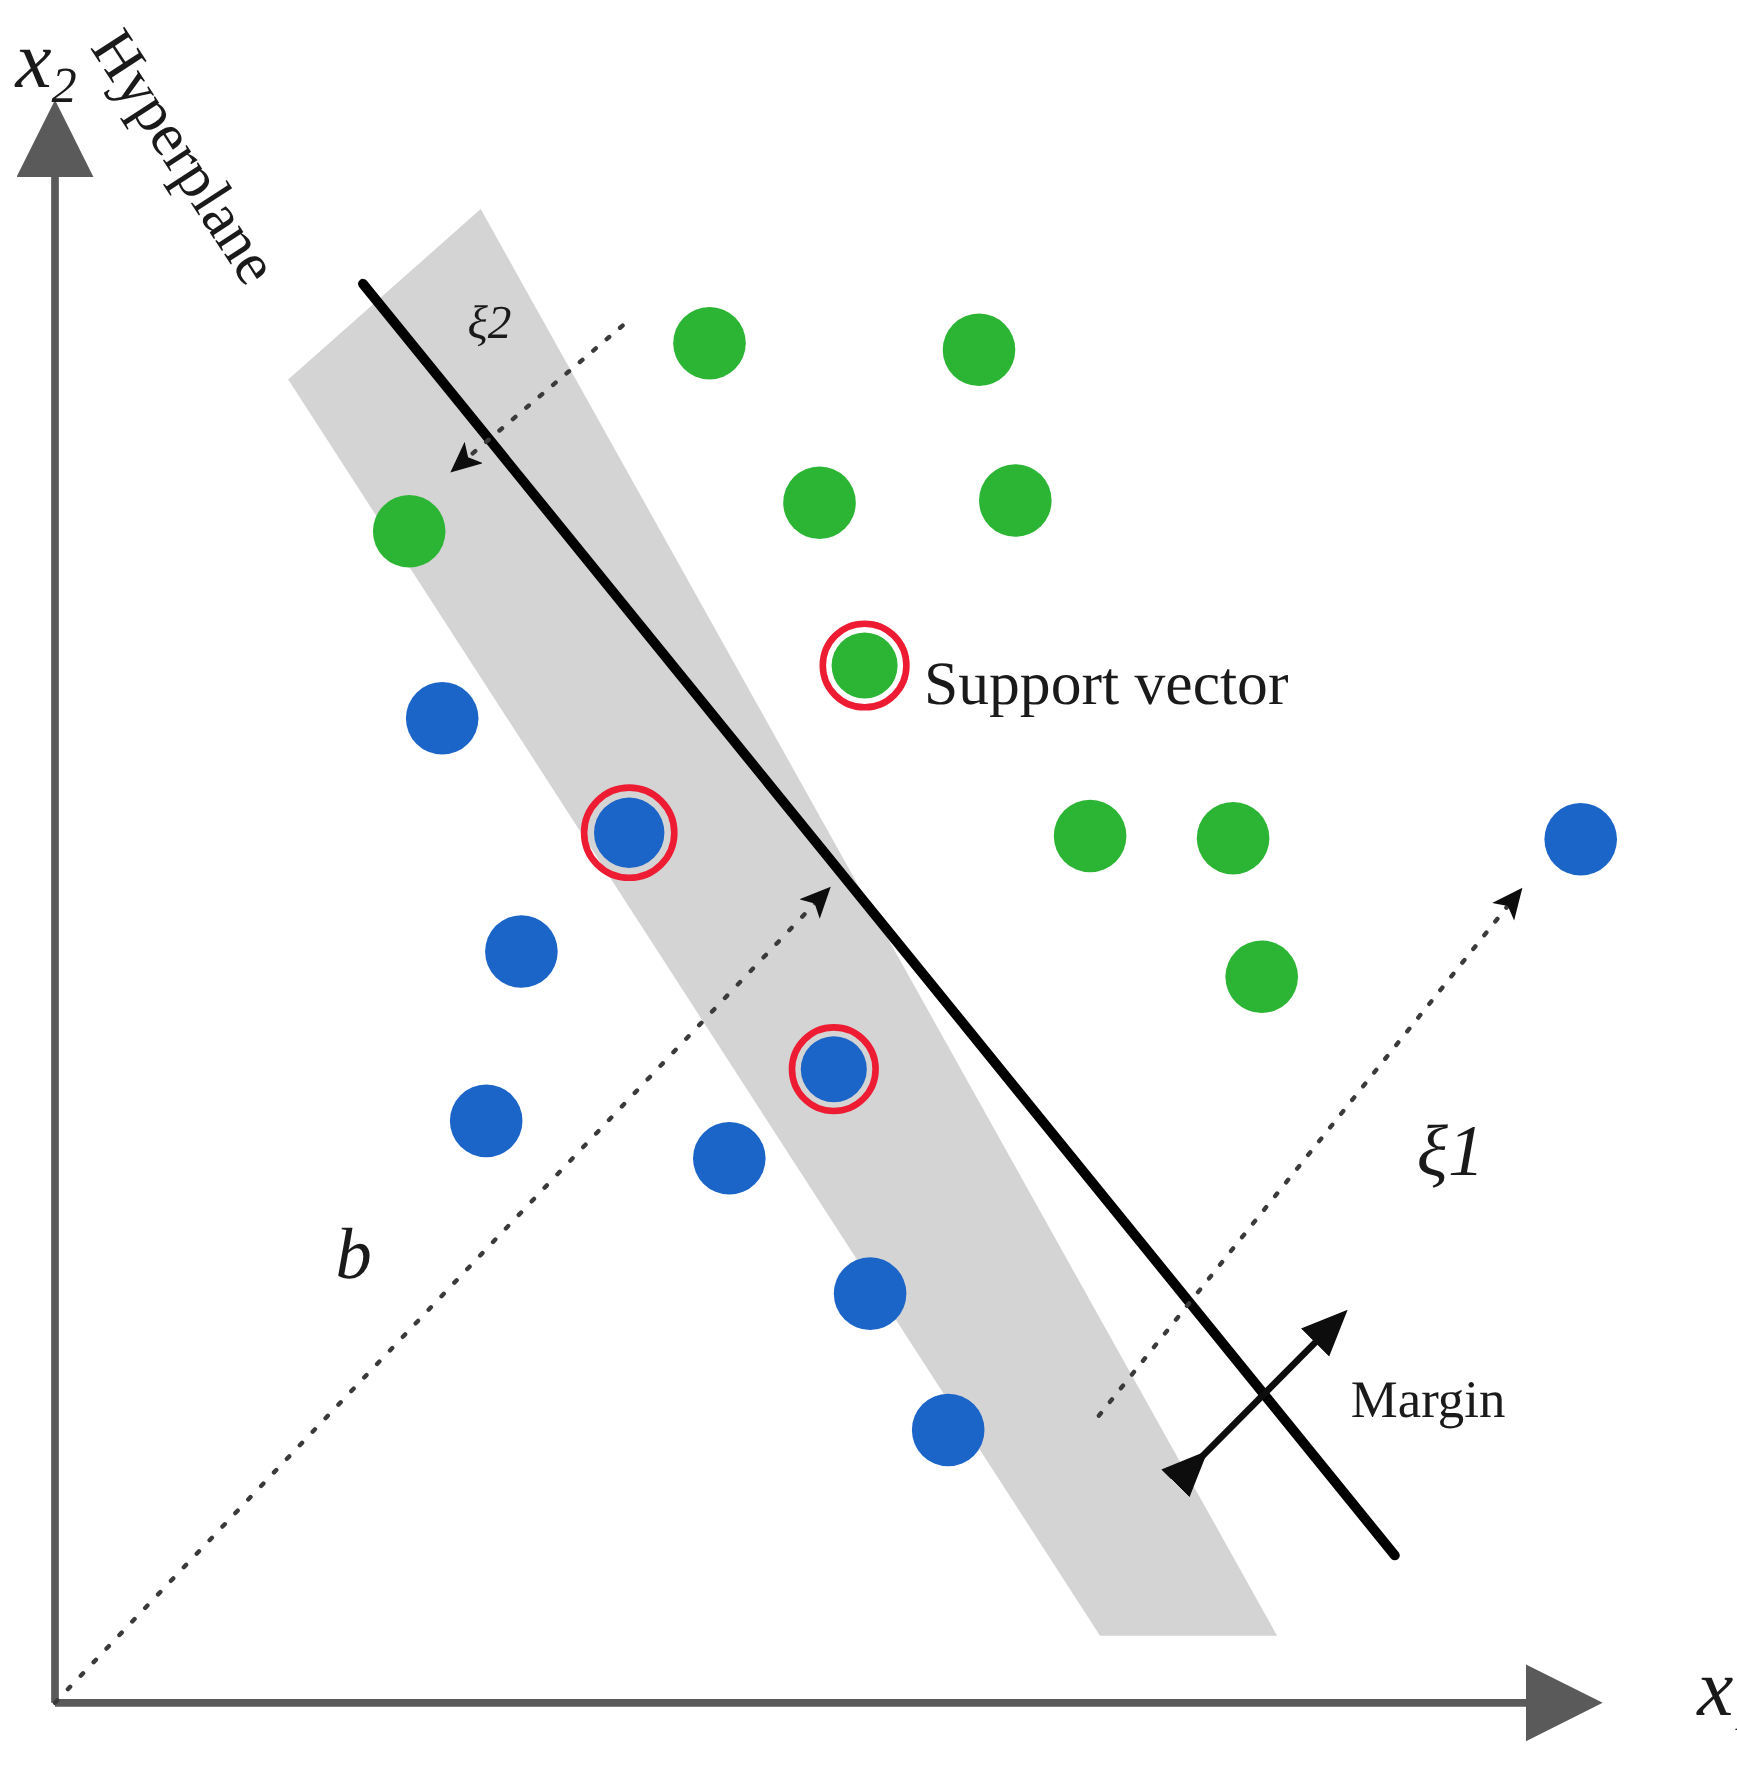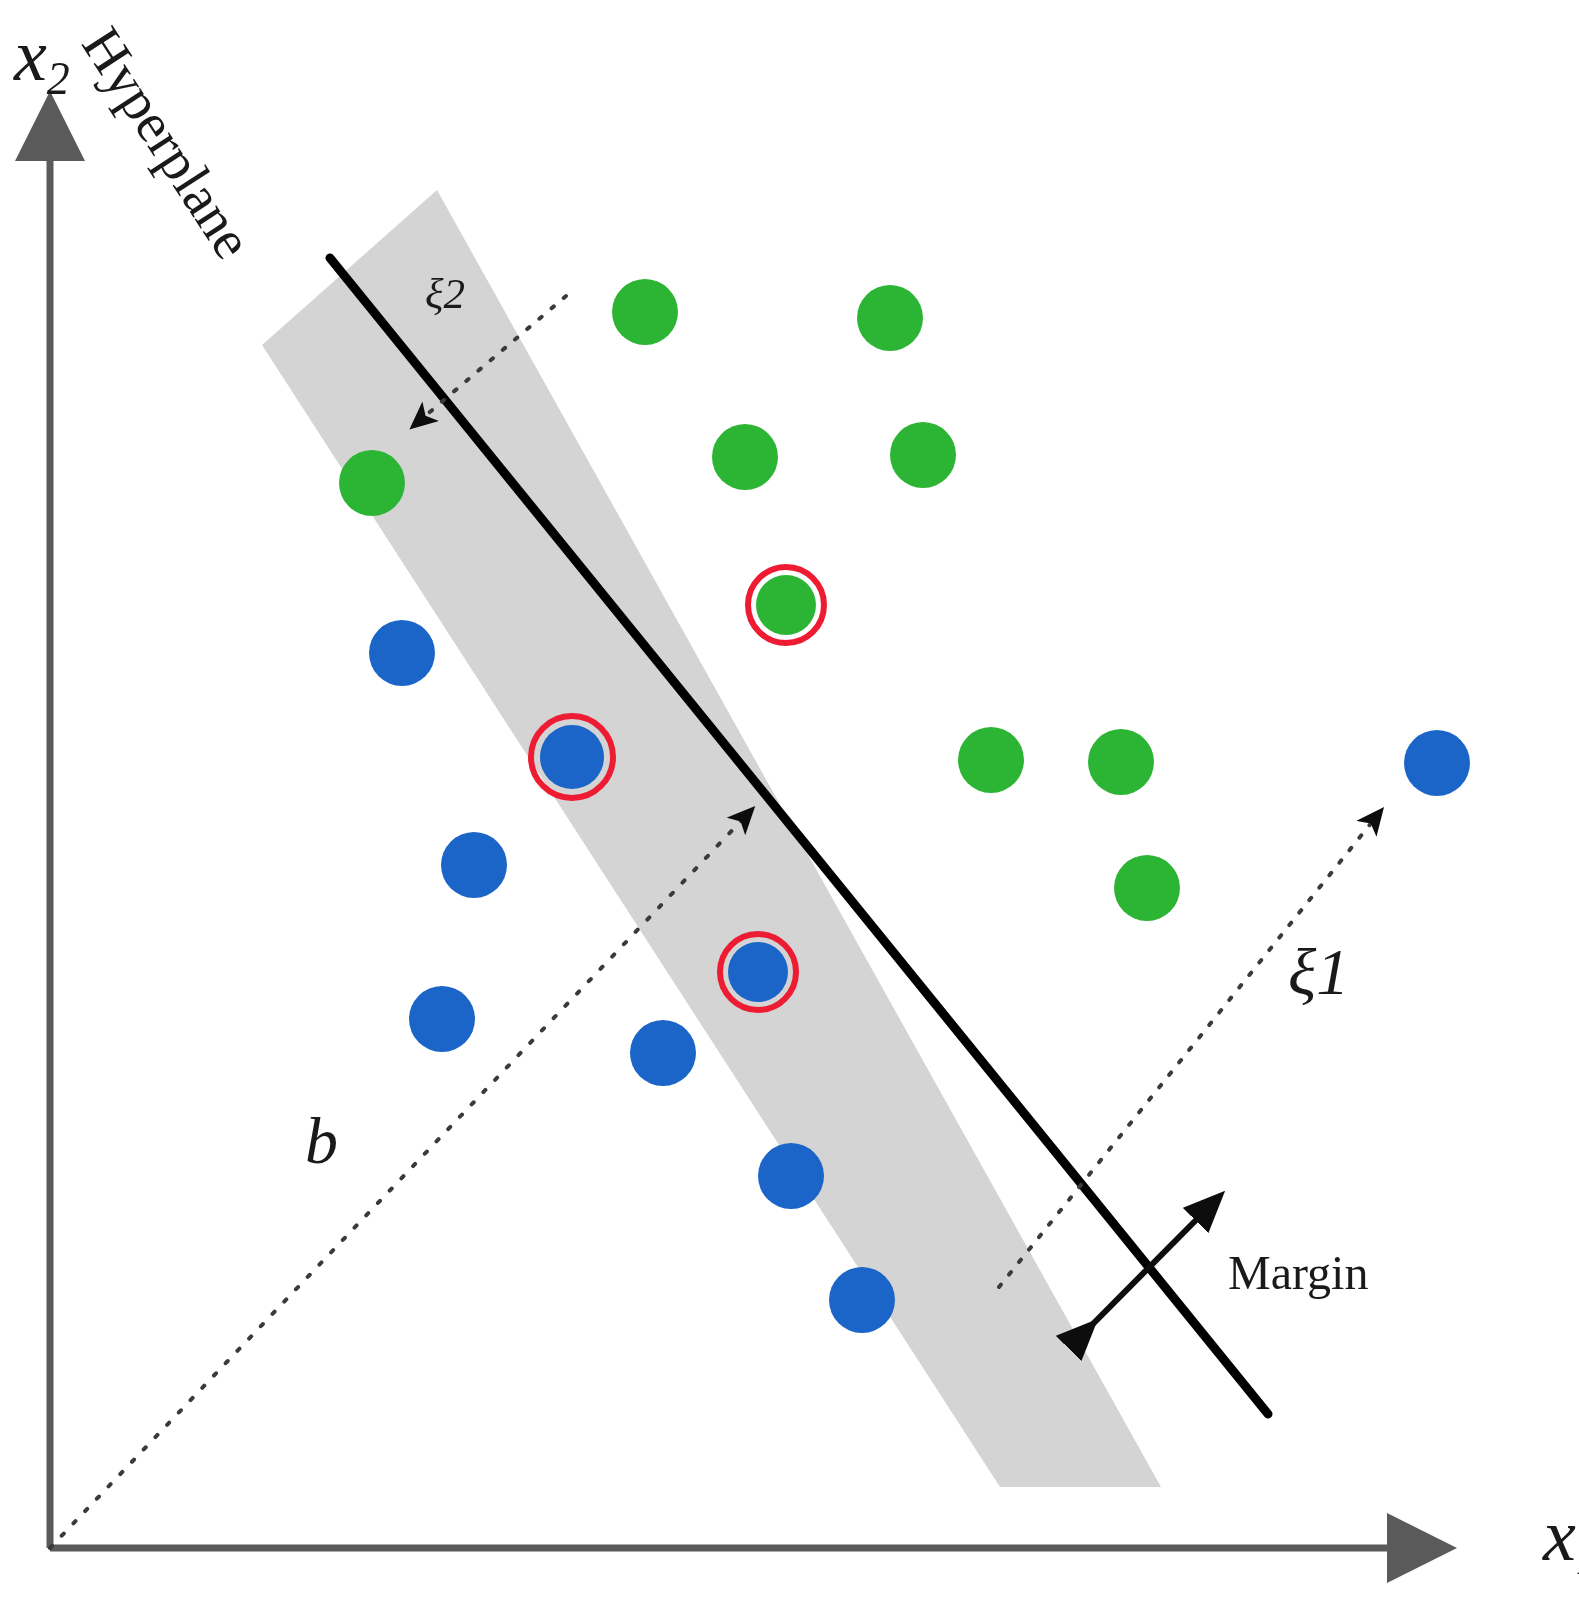--- a/index.html
+++ b/index.html
@@ -52,21 +52,21 @@
     transform-origin: 0 0;
   }
   #label-xi2 {
     left: 425px;
     top: 272px;
     font-size: 43px;
     font-style: italic;
   }
   #label-xi1 {
     left: 1288px;
-    top: 939px;
+    top: 1014px;
     font-size: 66px;
     font-style: italic;
   }
   #label-b {
     left: 305px;
     top: 1108px;
     font-size: 66px;
     font-style: italic;
   }
   #label-support-vector {
@@ -148,16 +148,17 @@
   <div class="lbl axis-label" id="label-x1"><span>x</span><sub>1</sub></div>
 
   <div class="lbl lbl-serif" id="label-hyperplane">Hyperplane</div>
 
   <div class="lbl lbl-serif" id="label-xi2">ξ2</div>
 
   <div class="lbl lbl-serif" id="label-xi1">ξ1</div>
 
   <div class="lbl lbl-serif" id="label-b">b</div>
 
+  <div class="lbl lbl-serif" id="label-support-vector">Support vector</div>
 
   <div class="lbl lbl-serif" id="label-margin">Margin</div>
 
 </div>
 
 </body></html>

